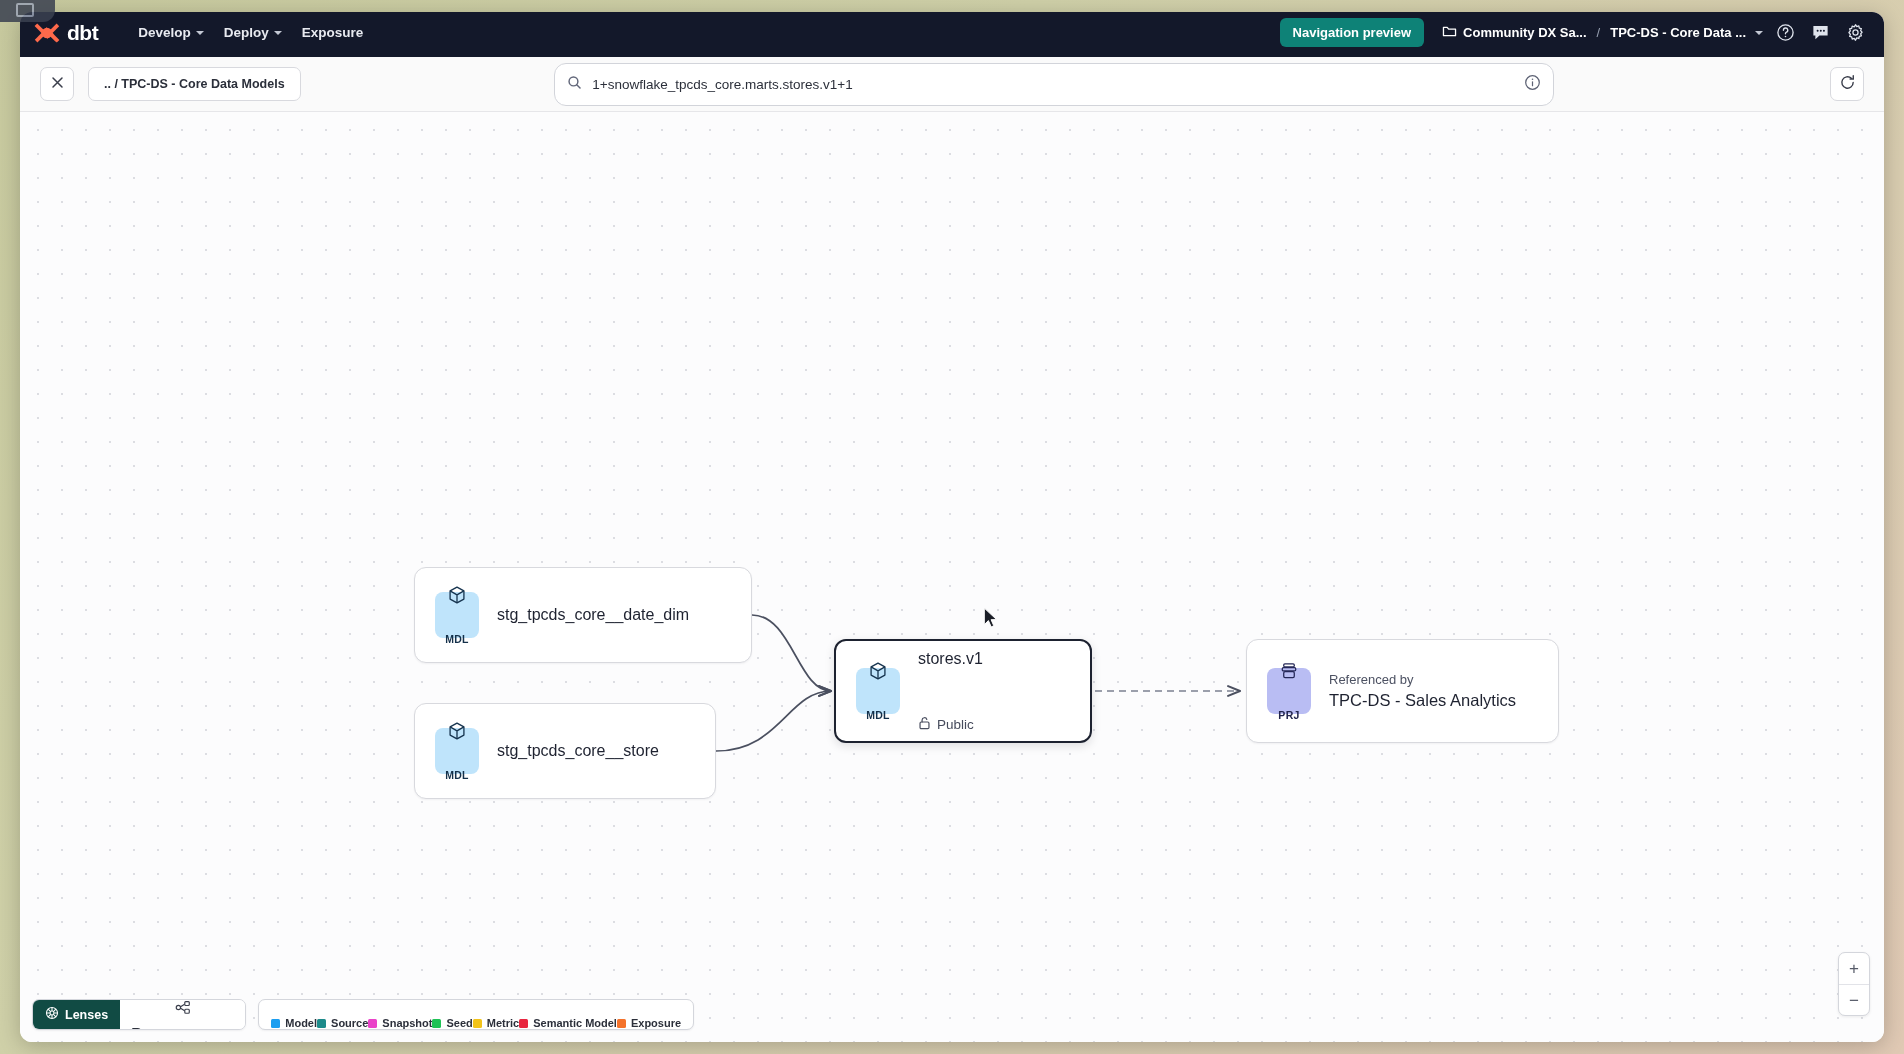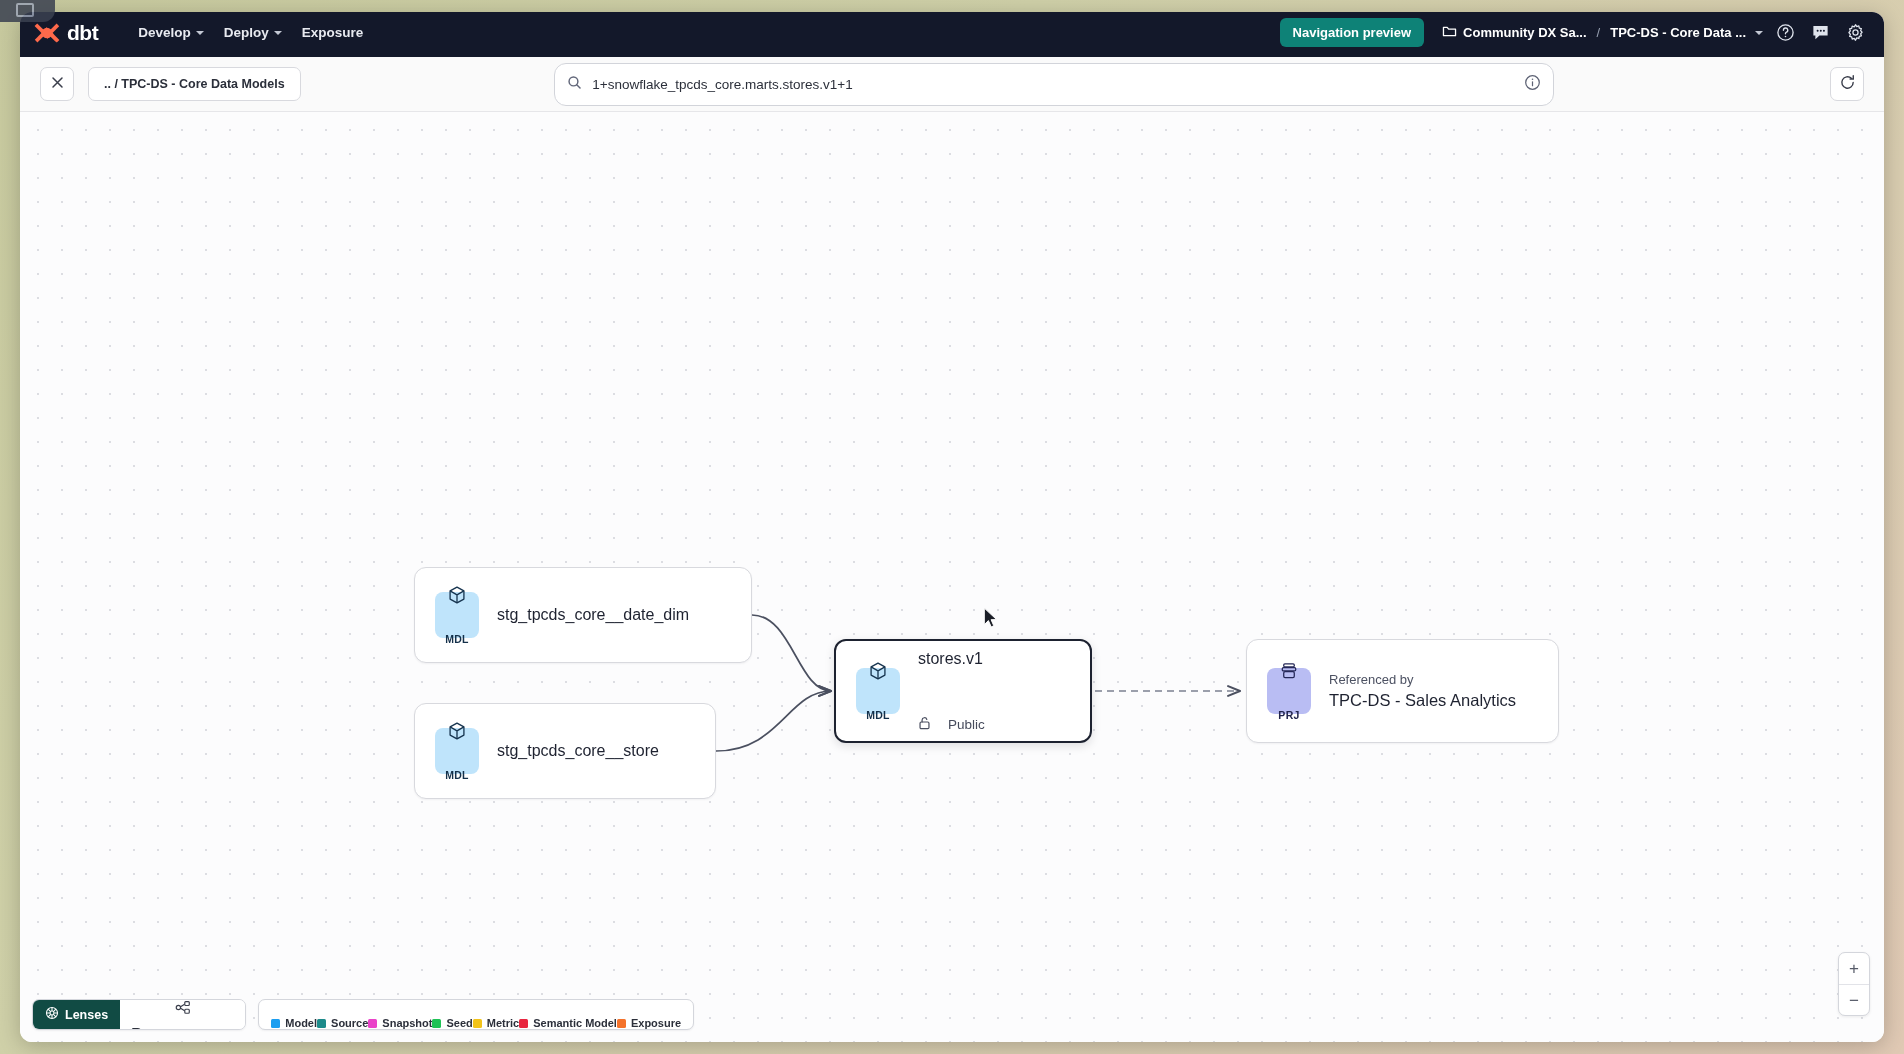--- a/index.html
+++ b/index.html
@@ -147,21 +147,21 @@
     width: 44px; height: 46px; border-radius: 8px;
     display: flex; flex-direction: column; align-items: center; justify-content: center;
     gap: 1px; flex: 0 0 auto; margin-right: 18px;
   }
   .badge-mdl { background: #bfe4fb; color: #14304a; }
   .badge-prj { background: #b9bdf3; color: #22254d; }
   .badge-text { font-size: 10.5px; font-weight: 700; letter-spacing: .3px; line-height: 1; margin-top: 24px; }
   .node-body { display: flex; flex-direction: column; gap: 4px; min-width: 0; }
   .node-title { font-size: 16px; color: #1e2230; font-weight: 500; white-space: nowrap; }
   .node-sub {
-    font-size: 13.5px; color: #464b5c; display: flex; align-items: center; gap: 17px;
+    font-size: 13.5px; color: #464b5c; display: flex; align-items: center; gap: 6px;
     white-space: nowrap;
     margin-top: 44px;
   }
   .node-sub-small { font-size: 13px; color: #4c5162; white-space: nowrap; }
   .node-title-big { font-size: 16.5px; color: #1e2230; font-weight: 500; white-space: nowrap; }
 
   
   .bottom-left {
     position: absolute; left: 12px; bottom: 12px;
     display: flex; align-items: center; gap: 12px; z-index: 12;

